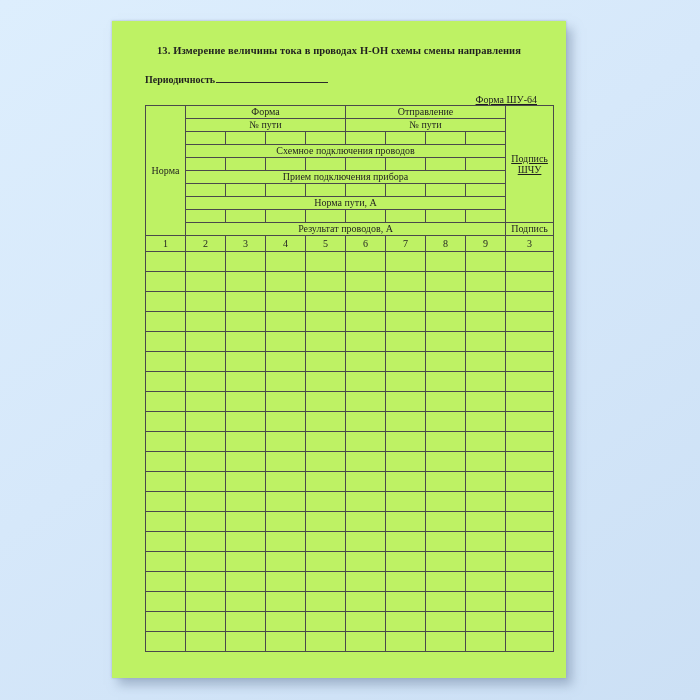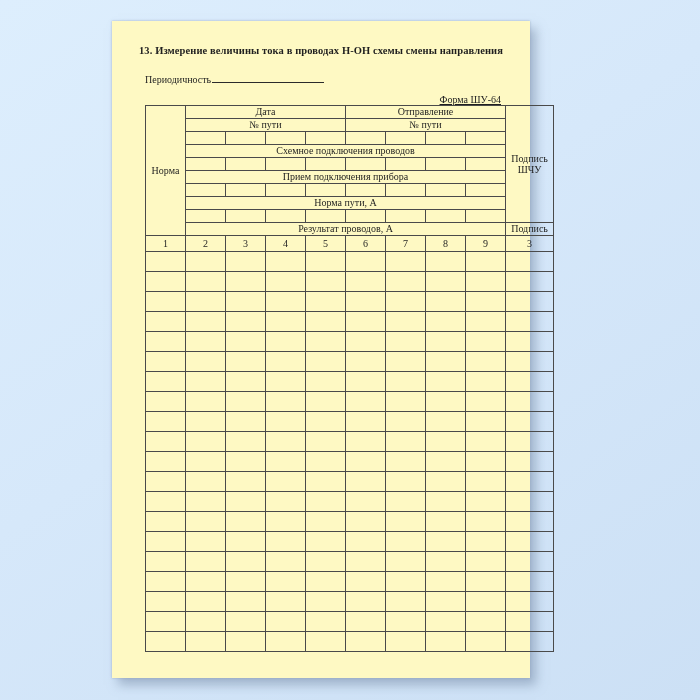--- a/index.html
+++ b/index.html
@@ -2,30 +2,30 @@
 <html><head>
 <meta charset="utf-8">
 <style>
   html,body{margin:0;padding:0;}
   body{
     width:700px;height:700px;position:relative;overflow:hidden;
     background:linear-gradient(145deg,#ddeefd 0%,#d6e8fa 45%,#cce0f5 100%);
     font-family:"Liberation Serif",serif;color:#1f1f1f;
   }
   .page{
-    position:absolute;left:112px;top:21px;width:418px;height:657px;
-    background:#fef9c3;
+    position:absolute;left:112px;top:21px;width:454px;height:657px;
+    background:#bef264;
     box-shadow:0 0 2px rgba(140,160,185,.75), 6px 7px 10px rgba(120,140,168,.55);
   }
   .title{
     position:absolute;top:24px;left:0;right:0;text-align:center;
     font-weight:bold;font-size:10.5px;letter-spacing:.1px;
   }
   .field-line{position:absolute;left:33px;font-size:10px;white-space:nowrap;}
-  .field-line.periodicity{top:51px;}
+  .field-line.periodicity{top:51px;font-weight:bold;}
   .field-line.segment{top:64px;}
   .blank-rule{
     display:inline-block;height:10px;border-bottom:1px solid #2b2b2b;
     vertical-align:baseline;
   }
   .blank-rule.r1{width:112px;margin-left:1px;}
   .blank-rule.r2{width:123px;margin-left:4px;}
   .form-code{
     position:absolute;top:73px;right:29px;font-size:10px;
     text-decoration:underline;
@@ -36,21 +36,21 @@
   }
   table.form td{
     border:1px solid #4a4a4a;padding:0;text-align:center;
     vertical-align:middle;font-size:10px;line-height:1.15;overflow:hidden;
   }
   tr.h-row td{height:12px;}
   tr.h-empty td{height:12px;}
   tr.nums td{height:15px;}
   tbody.grid td{height:19px;}
   td.date-cell{font-size:10px;}
-  td.sign-shchu{font-size:10px;line-height:1.25;}
+  td.sign-shchu{font-size:10px;line-height:1.25;text-decoration:underline;}
   .col-date{width:40px;}
   .col-mid{width:40px;}
   .col-sign{width:48px;}
 </style>
 </head>
 <body>
 
 <div class="page">
 
   <div class="title">13. Измерение величины тока в проводах Н-ОН схемы смены направления</div>
@@ -69,21 +69,21 @@
         <col class="col-mid">
       <col class="col-mid">
         <col class="col-mid">
         <col class="col-mid">
         <col class="col-mid">
       <col class="col-sign">
     </colgroup>
     <tbody>
       <tr class="h-row">
         <td class="date-cell" rowspan="10">Норма</td>
-        <td colspan="4">Дата</td>
+        <td colspan="4">Форма</td>
         <td colspan="4">Отправление</td>
         <td class="sign-shchu" rowspan="9">Подпись ШЧУ</td>
       </tr>
       <tr class="h-row">
         <td colspan="4">№ пути</td>
         <td colspan="4">№ пути</td>
       </tr>
       <tr class="h-empty">
           <td></td>
           <td></td>

